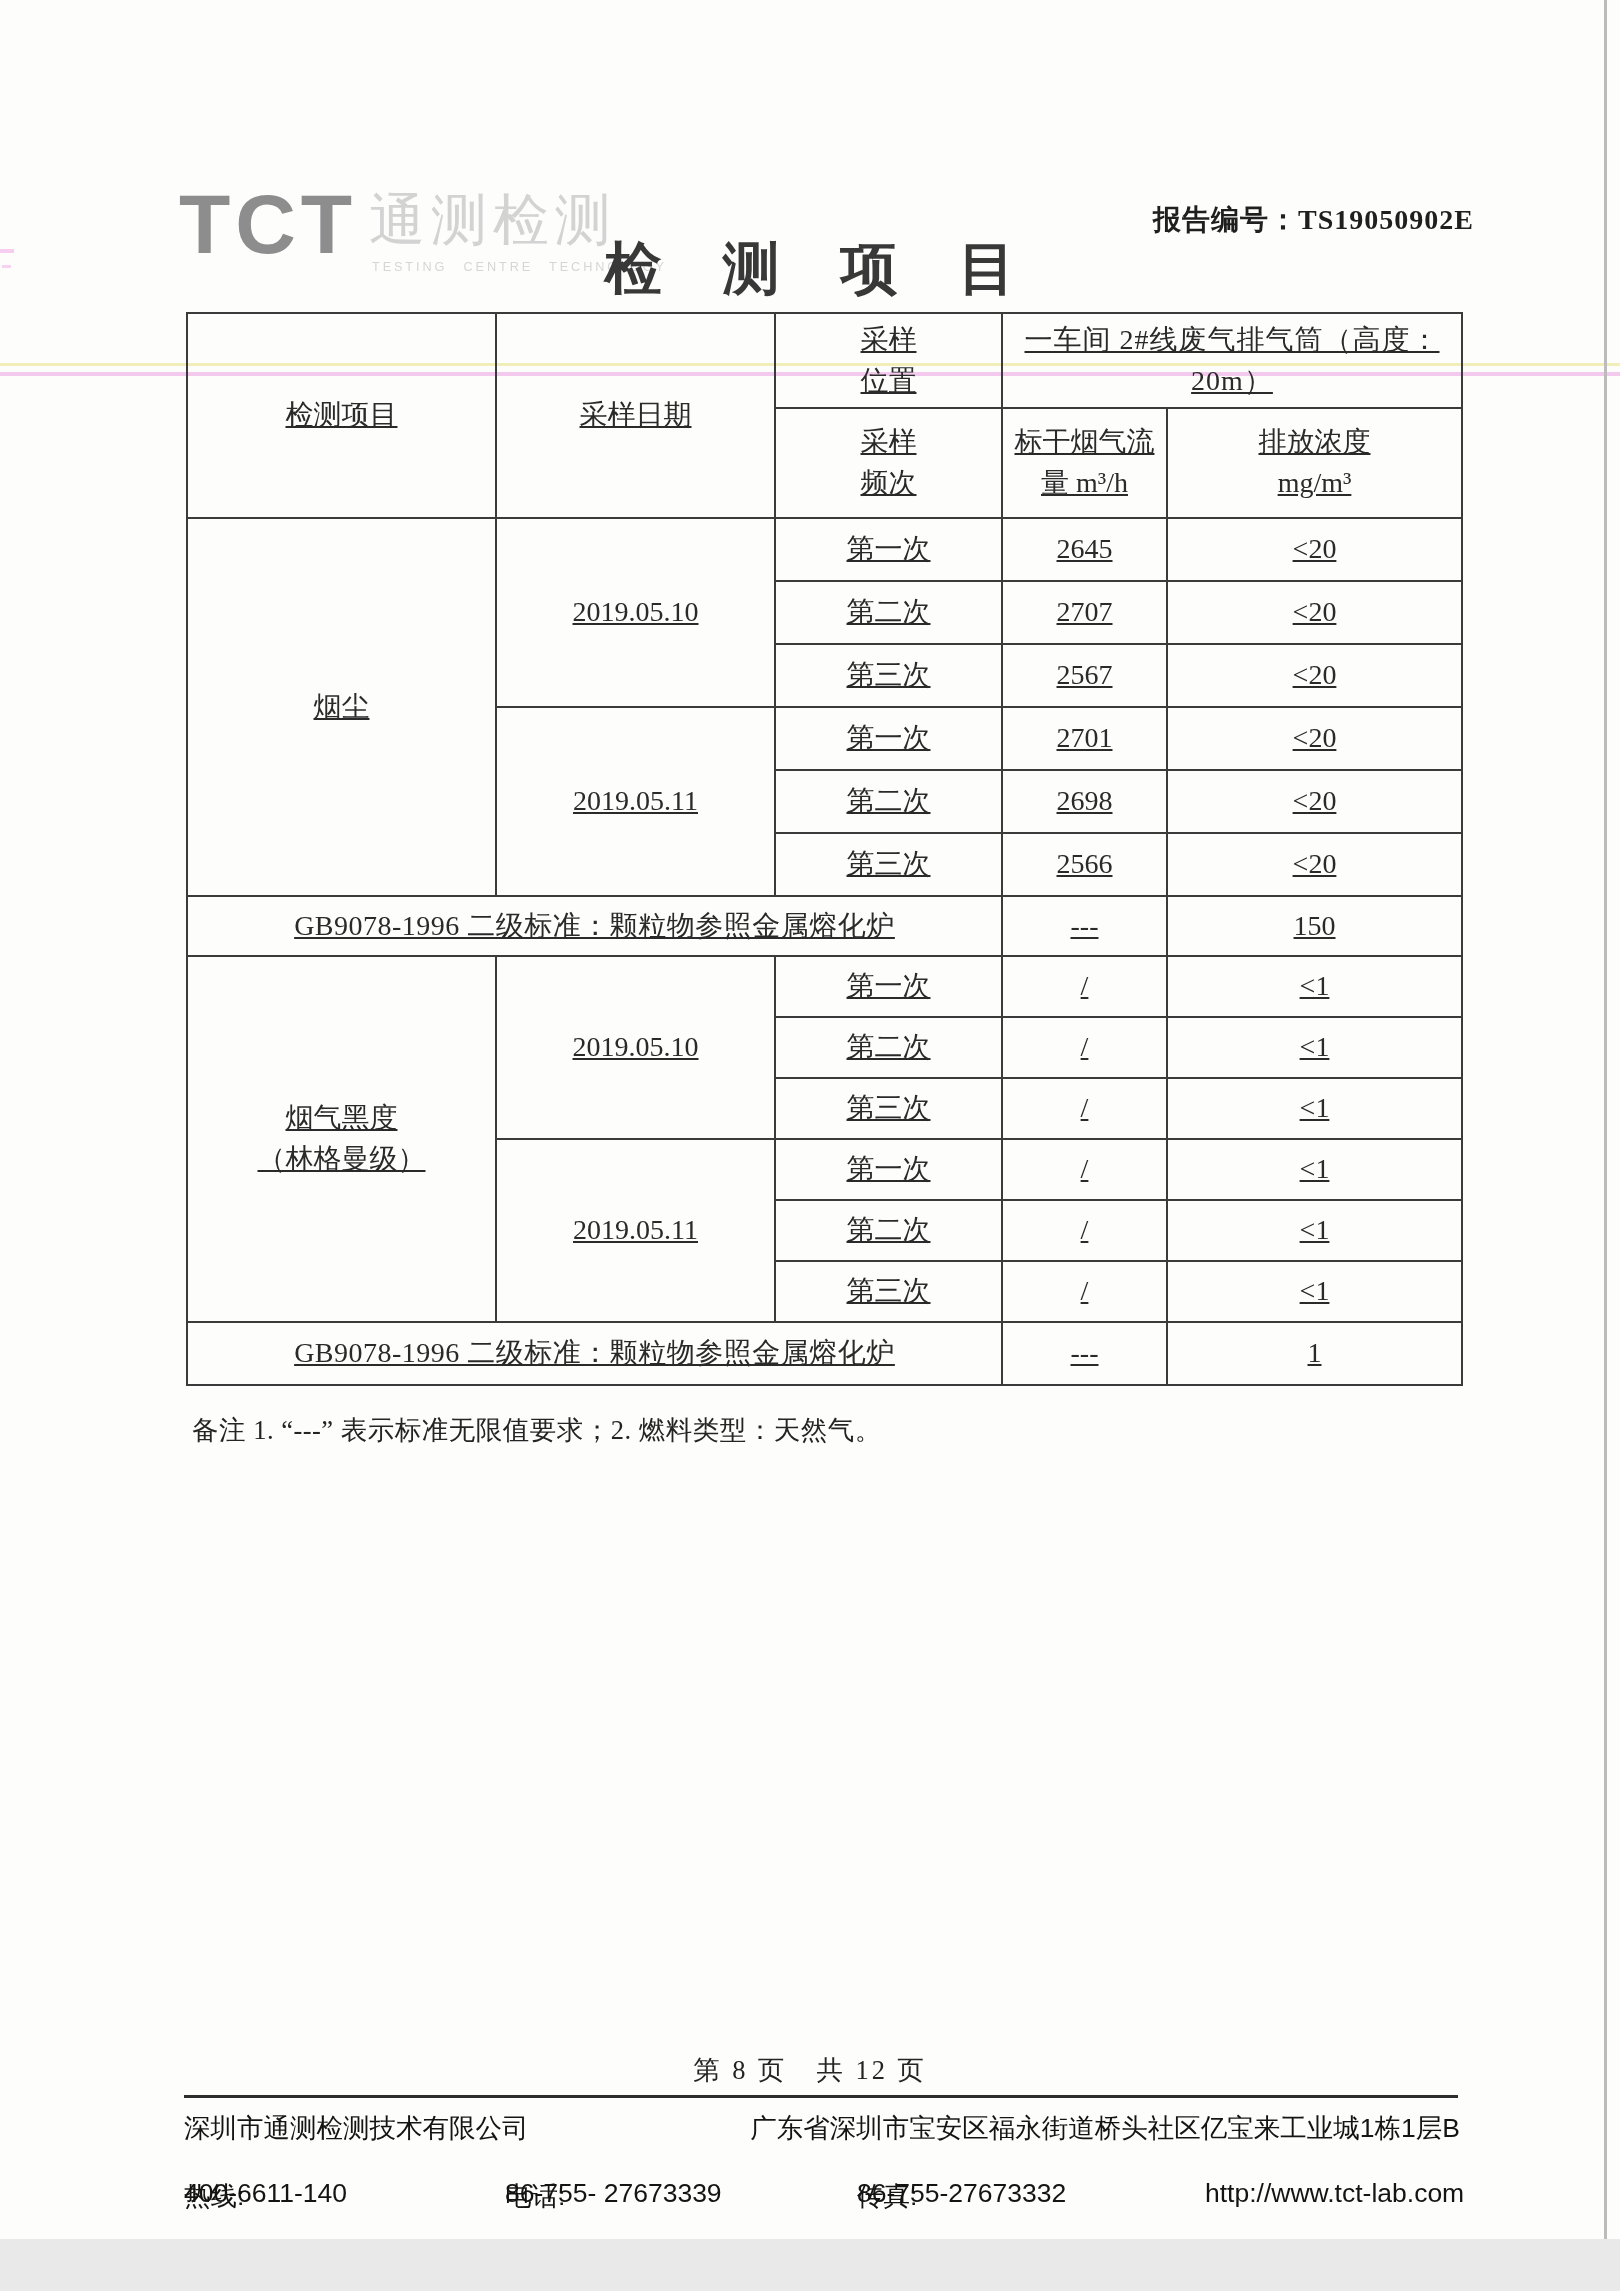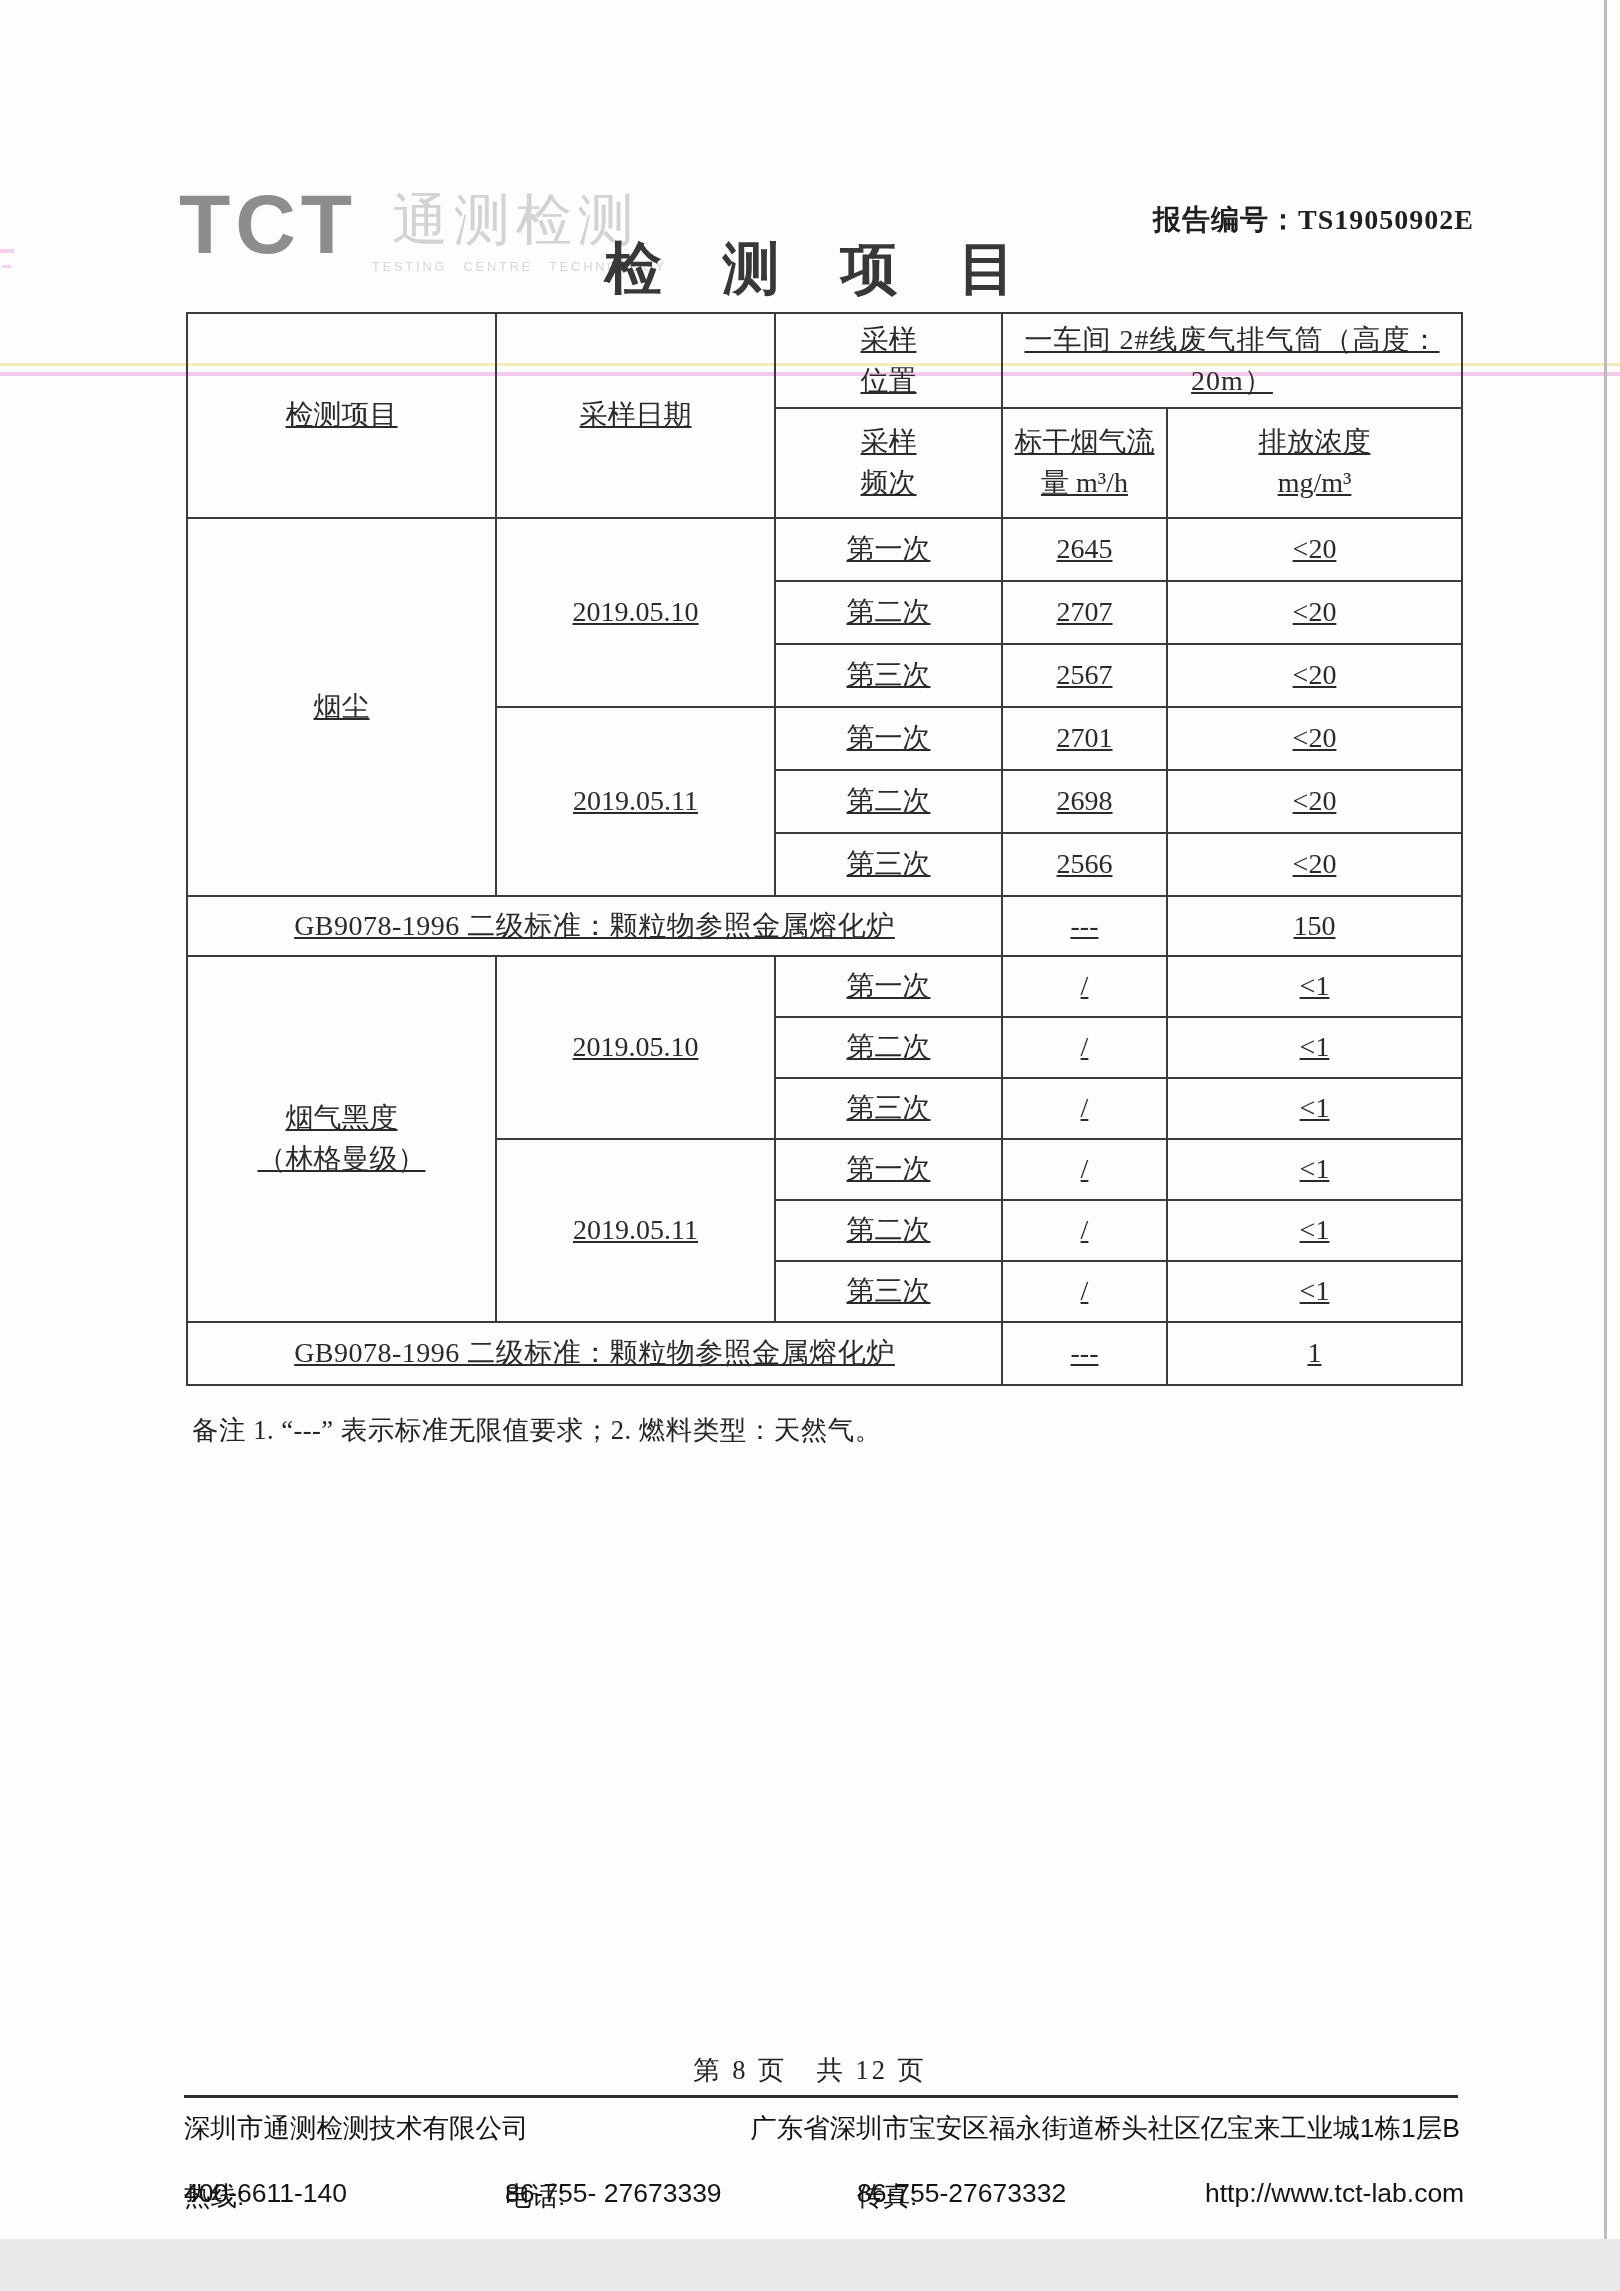--- a/index.html
+++ b/index.html
@@ -16,21 +16,21 @@
   .logo-tct{
     position:absolute;left:179px;top:182px;
     font-family:"Liberation Sans","DejaVu Sans",sans-serif;
     font-size:84px;font-weight:800;letter-spacing:4.9px;
     color:#8d8d8d;line-height:1;
   }
   .logo-cn{
     position:absolute;left:369px;top:192px;
     font-family:"Liberation Sans","DejaVu Sans",sans-serif;
     font-size:56px;font-weight:400;letter-spacing:5.9px;
-    color:#d3d3d3;line-height:1;margin-left:23px;
+    color:#d3d3d3;line-height:1;
   }
   .logo-slogan{
     position:absolute;left:372px;top:261px;
     font-family:"Liberation Sans","DejaVu Sans",sans-serif;
     font-size:12.7px;letter-spacing:2.9px;word-spacing:9.8px;
     color:#d6d6d6;line-height:1;
   }
   .report-no{
     position:absolute;left:1153px;top:201px;
     font-size:28px;font-weight:600;color:#1f1f1f;

